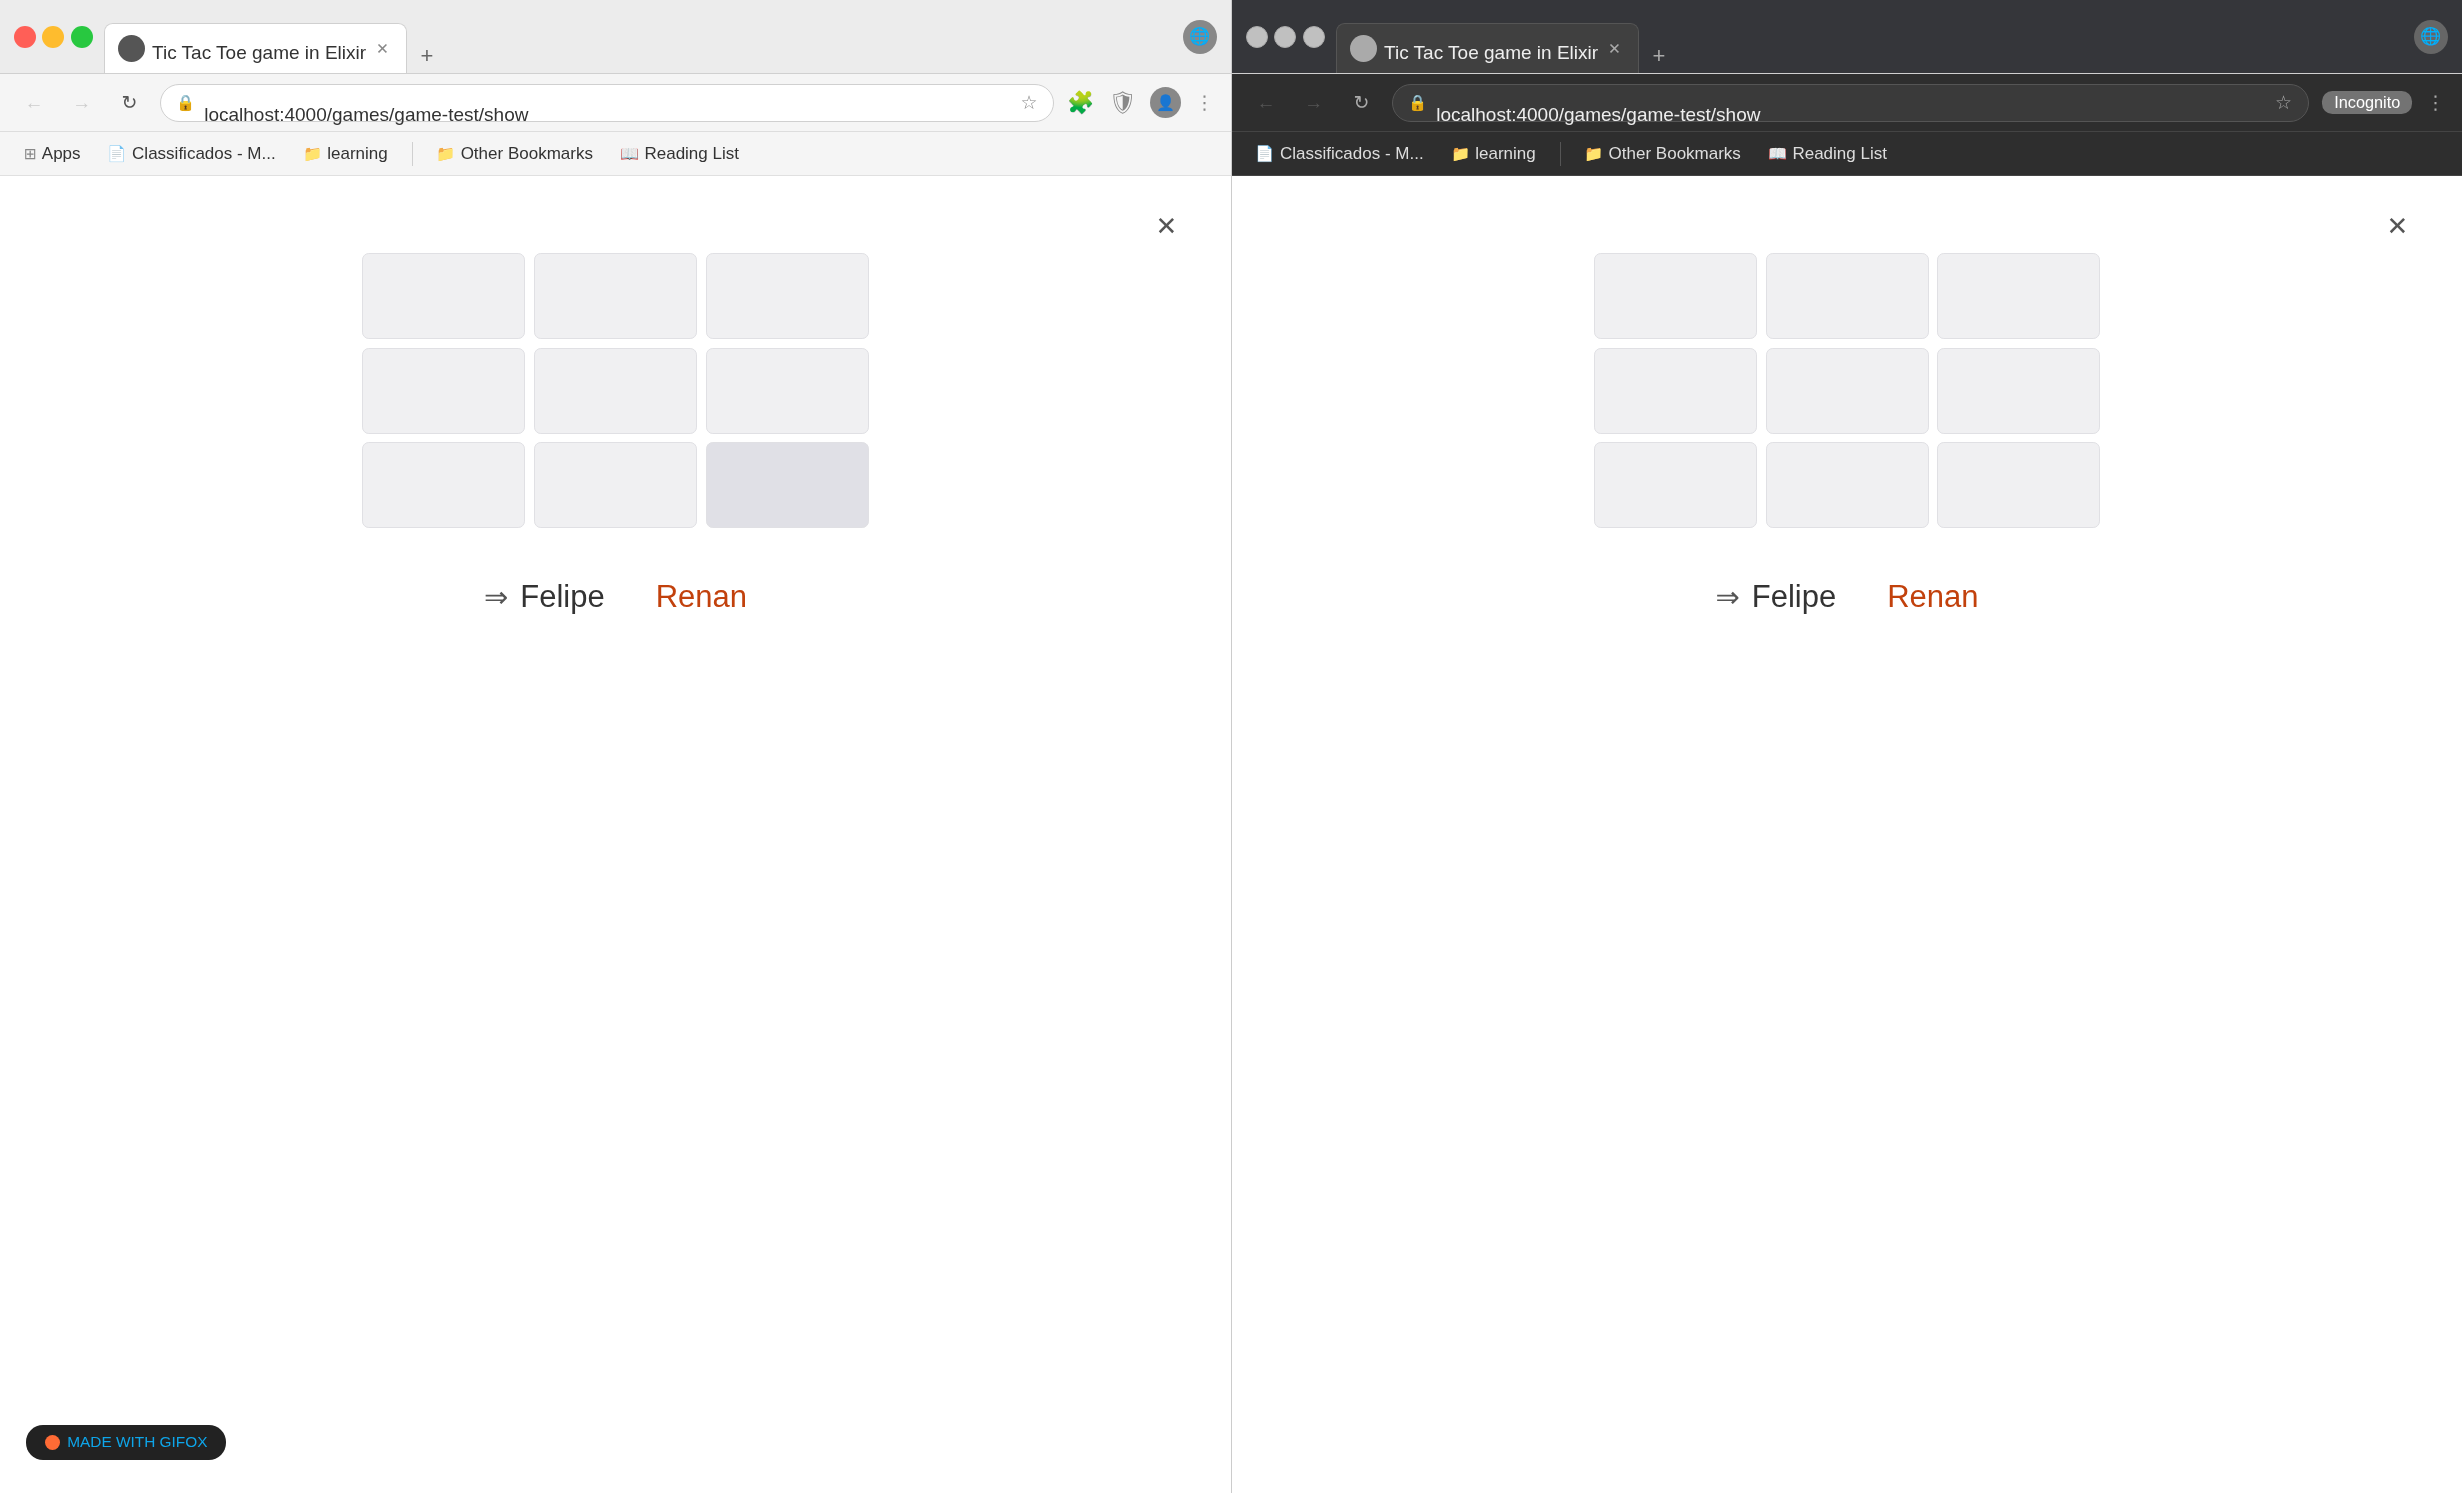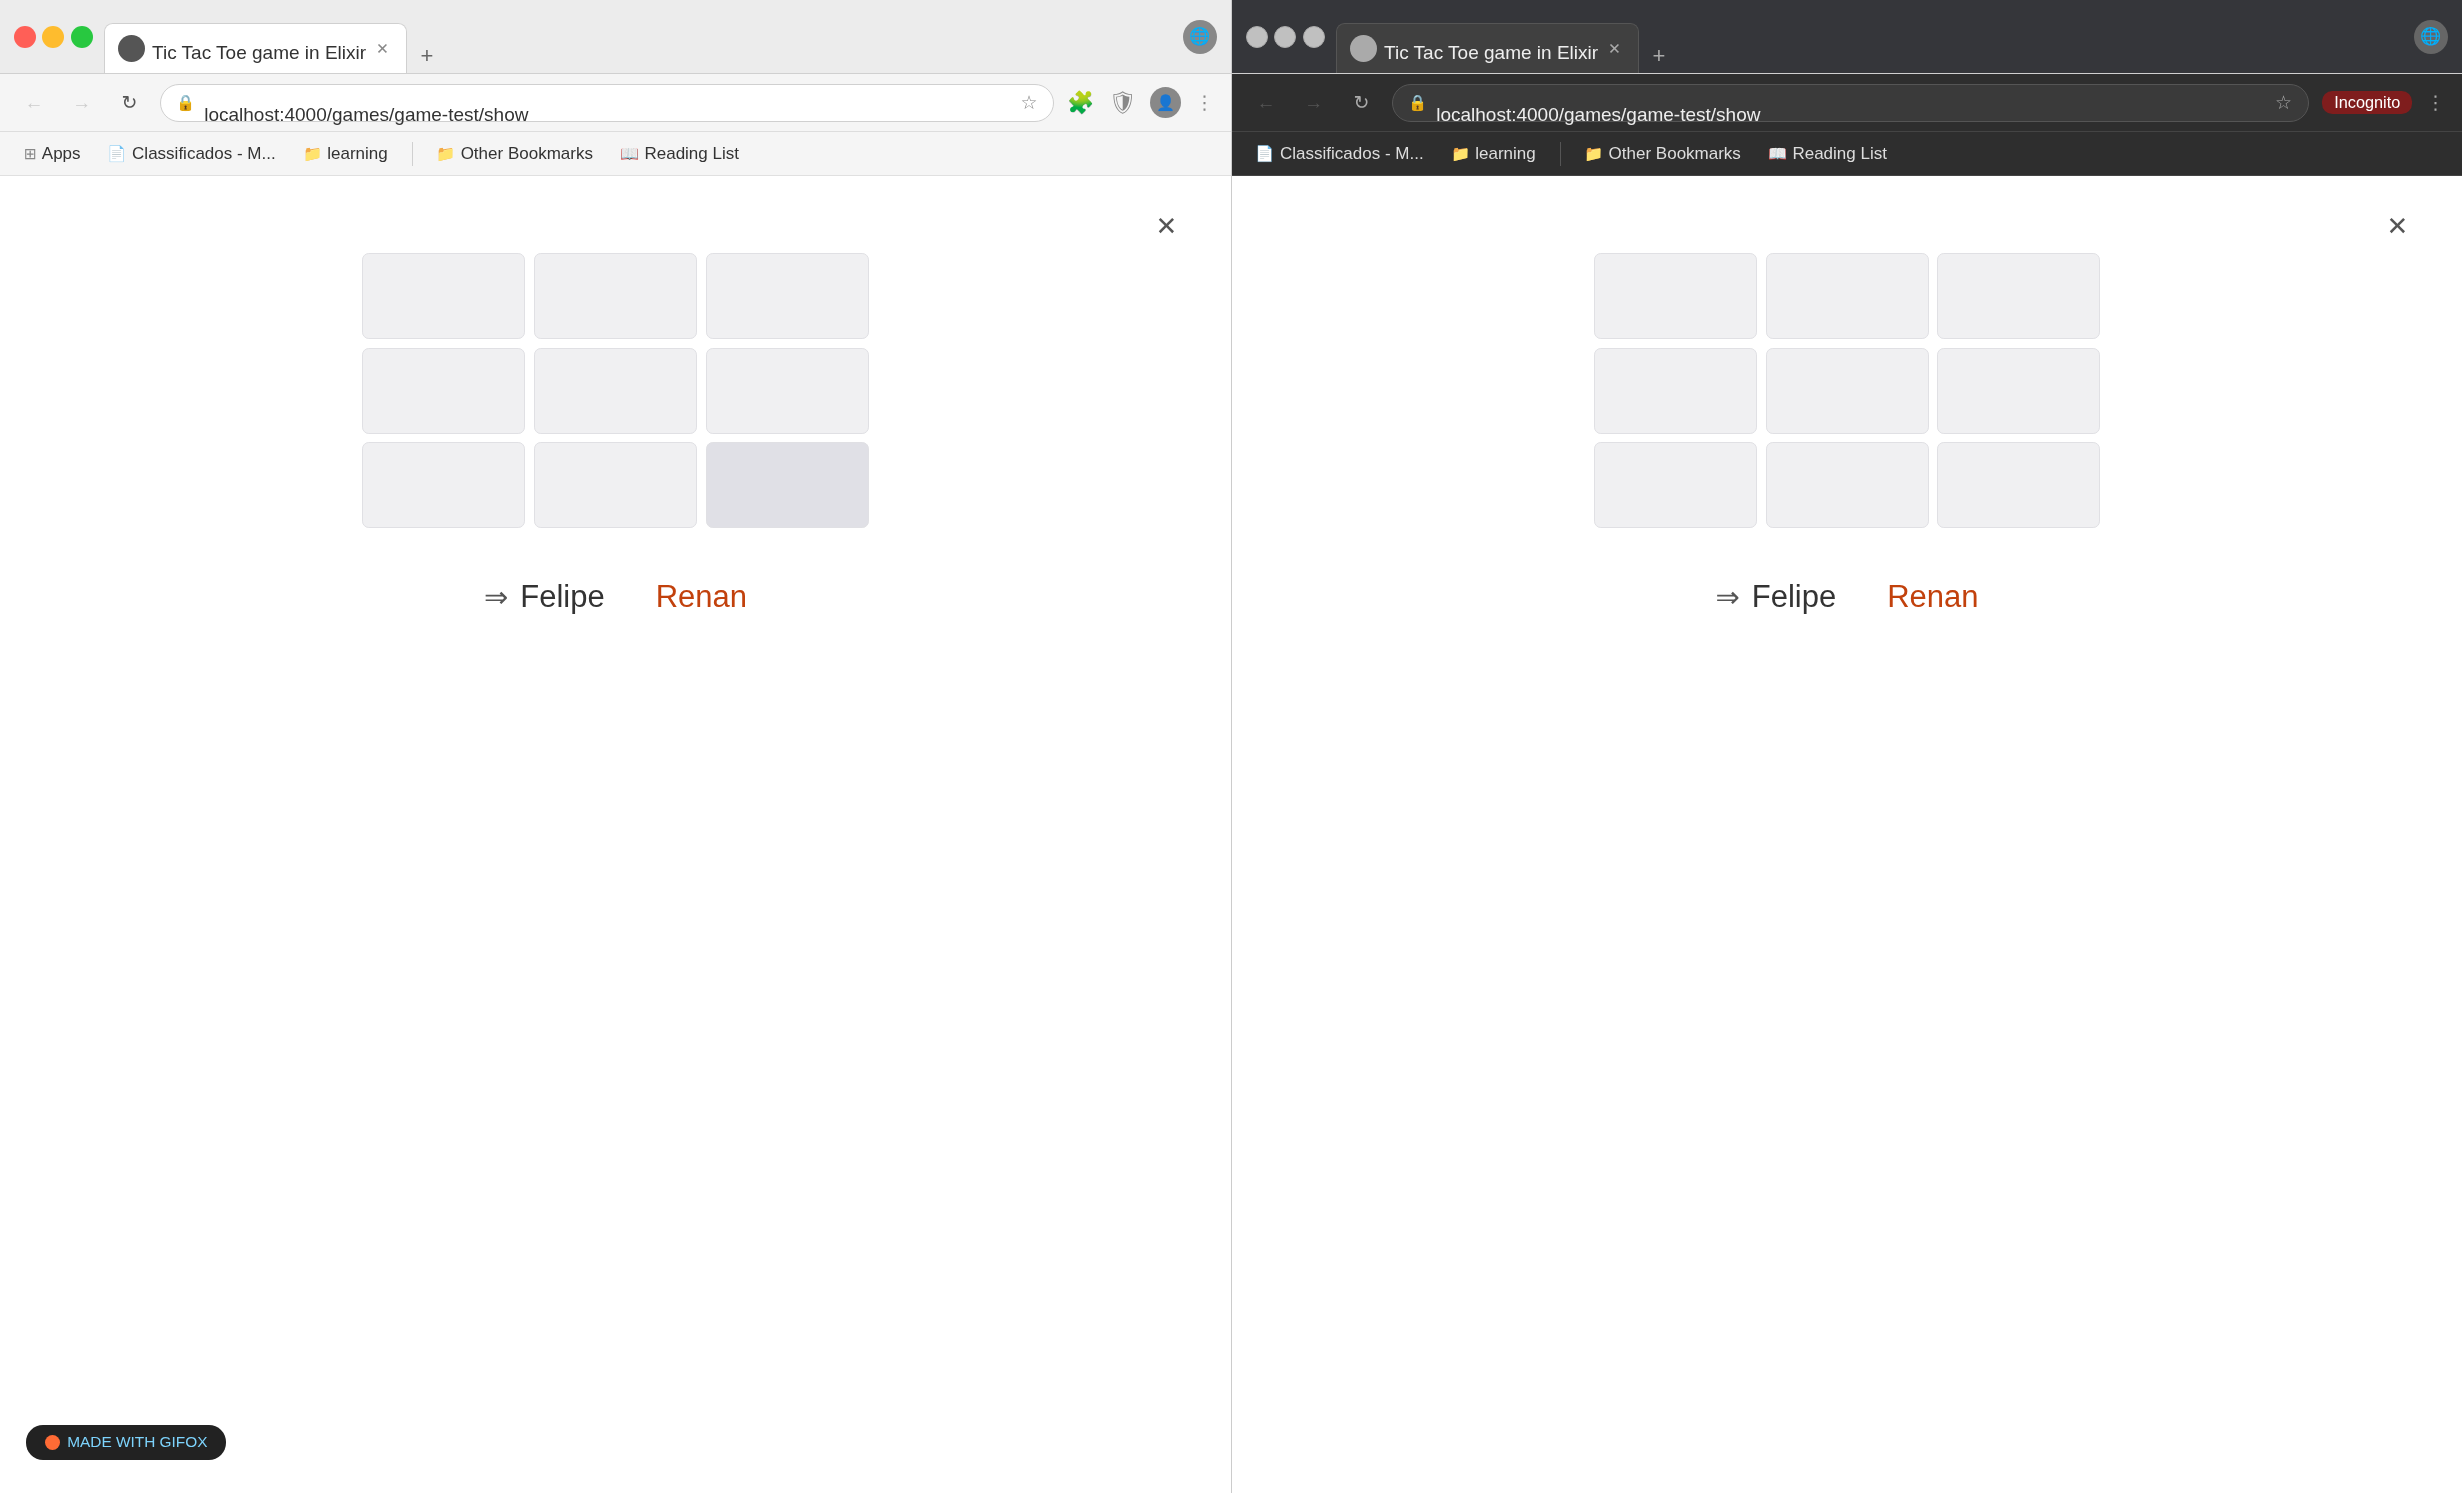--- a/index.html
+++ b/index.html
@@ -192,21 +192,21 @@
       align-items: center;
       gap: 5.1px;
       cursor: pointer;
       padding: 3.4px 6.8px;
       border-radius: 5.1px;
       white-space: nowrap;
     }
     .bookmark-icon { font-size: 15.4px; color: #888; }
     .separator { width: 0.9px; height: 24px; background: #d0d0d0; margin: 0 3.4px; }
     .incognito-badge {
-      background: #7f1d1d;
+      background: #737373;
       color: #fff;
       border-radius: 10.3px;
       padding: 1.7px 12px;
       font-size: 16.3px;
     }
 
     
     .page-content {
       flex: 1;
       background: #fff;
@@ -289,21 +289,21 @@
       font-size: 31px;
       color: #c2410c;
     }
 
     
     .gifox-badge {
       position: absolute;
       bottom: 34px;
       left: 26px;
       background: #222;
-      color: #7dd3fc;
+      color: #0ea5e9;
       border-radius: 17px;
       padding: 8.6px 19px;
       font-size: 15.4px;
       display: flex;
       align-items: center;
       gap: 6.8px;
     }
     .gifox-dot {
       width: 15.4px;
       height: 15.4px;

